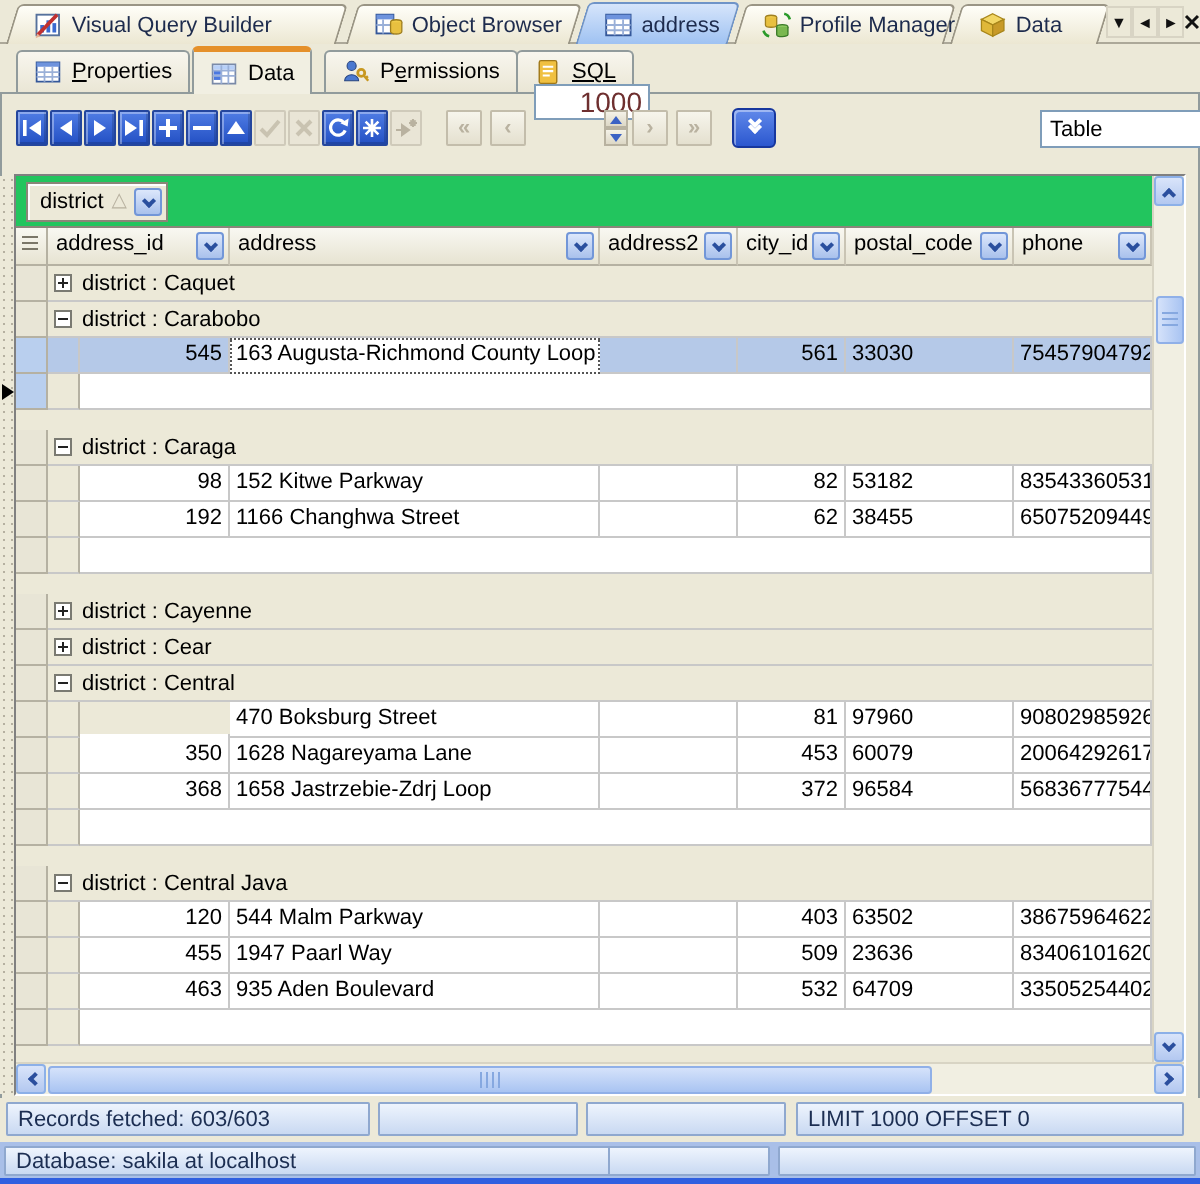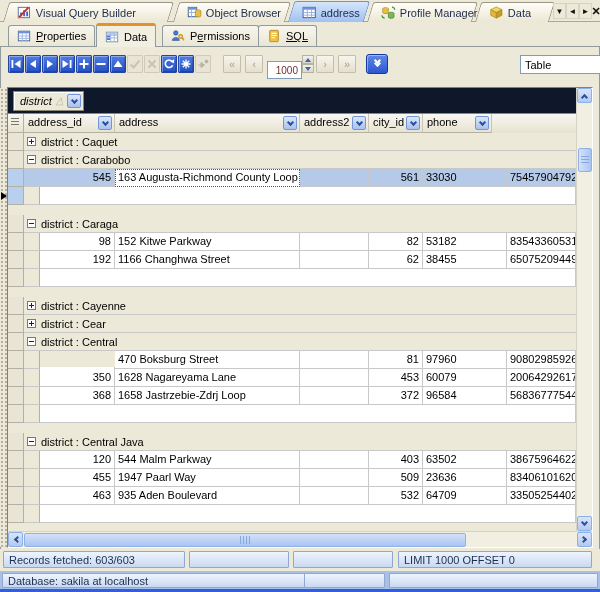--- a/index.html
+++ b/index.html
@@ -21,38 +21,38 @@
   .stab.sel { top:1px; height:24px; background:#f1efe2; border-top:3px solid #e5902a; z-index:3; }
   .stab svg { width:14px; height:14px; }
 
   
   .panel-frame { position:absolute; left:0; top:46px; width:600px; height:524px; border:1px solid #919b9c; background:#ece9d8; }
 
   
   .tbtn { position:absolute; top:55px; width:16px; height:18px; display:flex; align-items:center; justify-content:center; border:1px solid #24469e; border-radius:1px; background:linear-gradient(#4f7ce4,#2350c4); box-shadow:inset 1px 1px 0 rgba(255,255,255,.35), inset -1px -1px 0 rgba(0,0,0,.15); }
   .tbtn.dis { background:#e9e5d6; border-color:#cfcaba; box-shadow:none; }
   .sbtn { position:absolute; top:55px; width:18px; height:18px; border:1px solid #c3bdab; border-radius:1px; background:linear-gradient(#f7f5ec,#e4e0cf); color:#b9b2a0; font-weight:bold; font-size:11px; text-align:center; line-height:16px; }
-  .pagesize { position:absolute; left:267px; top:61px; width:35px; height:18px; border:1px solid #7f9db9; font-family:"Liberation Sans",sans-serif; font-size:10px; color:#6e2f2f; text-align:right; padding-right:3px; }
+  .pagesize { position:absolute; left:267px; top:42px; width:58px; height:18px; border:1px solid #7f9db9; font-family:"Liberation Sans",sans-serif; font-size:14px; color:#6e2f2f; text-align:right; padding-right:3px; }
   .spin { position:absolute; left:302px; top:55px; width:12px; height:18px; }
   .spin div { width:12px; height:9px; background:linear-gradient(#f4f2e8,#ddd8c6); border:1px solid #b8b2a0; display:flex; align-items:center; justify-content:center; }
   .tri-up { width:0; height:0; border-left:3px solid transparent; border-right:3px solid transparent; border-bottom:4px solid #3b62c4; }
   .tri-dn { width:0; height:0; border-left:3px solid transparent; border-right:3px solid transparent; border-top:4px solid #3b62c4; }
   .bigblue { position:absolute; left:366px; top:54px; width:22px; height:20px; border:1px solid #17379e; border-radius:3px; background:linear-gradient(#6089ea,#2b57cf); box-shadow:inset 1px 1px 0 rgba(255,255,255,.4); display:flex; flex-direction:column; align-items:center; justify-content:center; }
   .chevw { width:5px; height:5px; border-right:2px solid #fff; border-bottom:2px solid #fff; transform:rotate(45deg); margin:-3px 0 1px 0; }
   .combo { position:absolute; left:520px; top:55px; width:98px; height:19px; border:1px solid #7f9db9; background:#fff; display:flex; align-items:center; }
   .combo .ctext { flex:1; padding-left:4px; }
   .combo .cbtn { width:16px; height:17px; border:1px solid #7296d8; border-radius:2px; background:linear-gradient(#dce7fb,#a9c1ec); display:flex; align-items:center; justify-content:center; }
   .chevb { width:5px; height:5px; border-right:2px solid #2a4f9e; border-bottom:2px solid #2a4f9e; transform:rotate(45deg); margin-top:-2px; }
 
   
   .grid-frame { position:absolute; left:7px; top:87px; width:586px; height:461px; border-top:1px solid #808080; border-left:1px solid #808080; border-right:1px solid #fff; border-bottom:1px solid #fff; pointer-events:none; }
   .dotstrip { position:absolute; left:0; top:88px; width:7px; height:459px; background-color:#ece9d8; background-image:radial-gradient(circle, #b5b0a0 26%, transparent 27%); background-size:4px 4px; }
 
   
-  .groupband { position:absolute; left:8px; top:88px; width:568px; height:26px; background:#0f172a; border-bottom:1px solid #8a867a;font-style:italic; }
+  .groupband { position:absolute; left:8px; top:88px; width:568px; height:26px; background:#22c55e; border-bottom:1px solid #8a867a; }
   .chip { position:absolute; left:5px; top:3px; height:20px; background:#ece9d8; border:1px solid #8a8678; box-shadow:inset 1px 1px 0 #fff; display:flex; align-items:center; padding:0 2px 0 6px; gap:4px; }
   .sorttri { color:#b8b2a0; font-size:10px; line-height:10px; }
   .vbtn { width:14px; height:14px; border:1px solid #7296d8; border-radius:2px; background:linear-gradient(#dce7fb,#a9c1ec); display:flex; align-items:center; justify-content:center; }
 
   
   .gridheader { position:absolute; left:8px; top:114px; width:568px; height:19px; display:flex; background:linear-gradient(#f9f8f2,#e6e2d0); }
   .hcell { position:relative; height:19px; border-right:1px solid #c9c4b4; border-bottom:1px solid #b5b1a2; padding:2px 0 0 4px; white-space:nowrap; overflow:hidden; }
   .hcell .vbtn { position:absolute; right:2px; top:2px; }
   .hsel { width:16px; border-right:1px solid #b5b1a2; border-bottom:1px solid #b5b1a2; padding:4px 0 0 3px; }
   .hsel i { display:block; width:8px; height:1px; background:#7a7668; margin-bottom:2px; }
@@ -330,20 +330,23 @@
       </span></div>
     <div class="hcell" style="width: 185px;"><span>address</span><span class="vbtn">
         <span class="chevb"></span>
       </span></div>
     <div class="hcell" style="width: 69px;"><span>address2</span><span class="vbtn">
         <span class="chevb"></span>
       </span></div>
     <div class="hcell" style="width: 54px;"><span>city_id</span><span class="vbtn">
         <span class="chevb"></span>
       </span></div>
+    <div class="hcell" style="width: 84px;"><span>postal_code</span><span class="vbtn">
+        <span class="chevb"></span>
+      </span></div>
     <div class="hcell" style="width: 69px;"><span>phone</span><span class="vbtn">
         <span class="chevb"></span>
       </span></div>
   </div>
 
 <div class="gridbody" id="gridbody">
     <div class="grow">
       <div class="csel"></div>
       <div class="gcell">
         <div class="expbox plus"></div>

